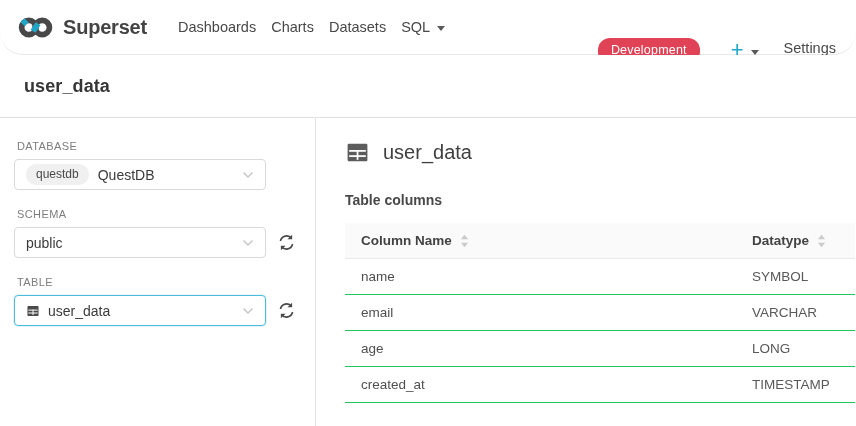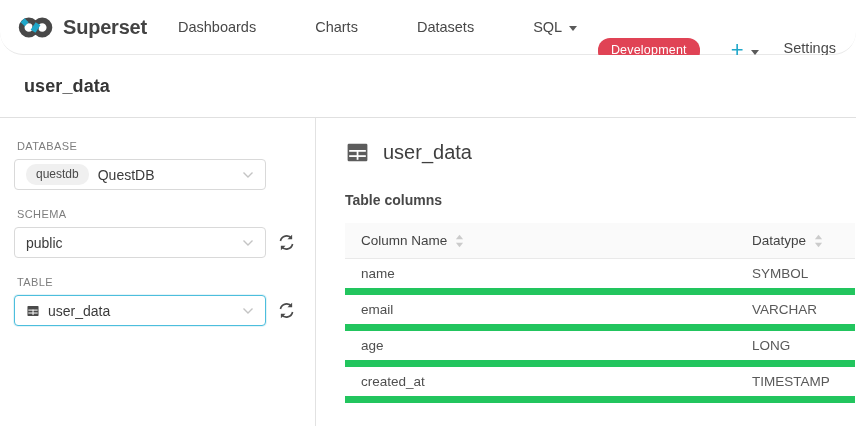--- a/index.html
+++ b/index.html
@@ -19,21 +19,21 @@
     padding: 0 16px 0 18px;
     border-bottom: 1px solid #e8e8e8;
     background: #fff;
     border-radius: 23px;
   }
   .brand { display: flex; align-items: center; margin-right: 16px; cursor: pointer; }
   .brand-text {
     font-size: 20px; font-weight: 700; color: #434343;
     margin-left: 8px; letter-spacing: -0.2px;
   }
-  .nav-items { display: flex; align-items: flex-end; gap: 44px; }
+  .nav-items { display: flex; align-items: flex-end; }
   .nav-item {
     font-size: 14.5px; color: #484848; margin-left: 15px;
     cursor: pointer; display: flex; align-items: center; white-space: nowrap;
   }
   .nav-item:first-child { margin-left: 15px; }
   .caret-down {
     display: inline-block; width: 0; height: 0;
     border-left: 4px solid transparent; border-right: 4px solid transparent;
     border-top: 5px solid #5a5a5a;
     margin-left: 7px; margin-top: 2px;
@@ -95,24 +95,24 @@
   }
   .table-glyph-small { margin-right: 8px; display: flex; align-items: center; }
 
   
   .main-panel { flex: 1; padding: 22px 0 0 29px; min-width: 0; }
   .dataset-header { display: flex; align-items: center; margin-bottom: 27px; }
   .dataset-title { font-size: 20px; font-weight: 500; color: #3f3f3f; margin-left: 13px; }
   .section-title { font-size: 14px; font-weight: 700; color: #484848; margin-bottom: 15px; }
 
   .columns-table { width: 510px; }
-  .t-row { display: flex; align-items: center; height: 36px; border-bottom: 7px solid #22c55e; }
+  .t-row { display: flex; align-items: center; height: 36px; border-bottom: 1px solid #22c55e; }
   .t-row.t-head {
     background: #fafafa; border-bottom: 1px solid #e9e9e9;
-    font-weight: 400;
+    font-weight: 700;
   }
   .t-cell-name { width: 407px; padding-left: 16px; font-size: 13.5px; color: #4f4f4f; display: flex; align-items: center; }
   .t-cell-type { flex: 1; font-size: 13.5px; color: #595959; display: flex; align-items: center; }
   .t-head .t-cell-name, .t-head .t-cell-type { color: #434343; }
   .sorter { margin-left: 8px; display: flex; cursor: pointer; }
 </style>
 </head>
 <body>
 
 <div class="app">

